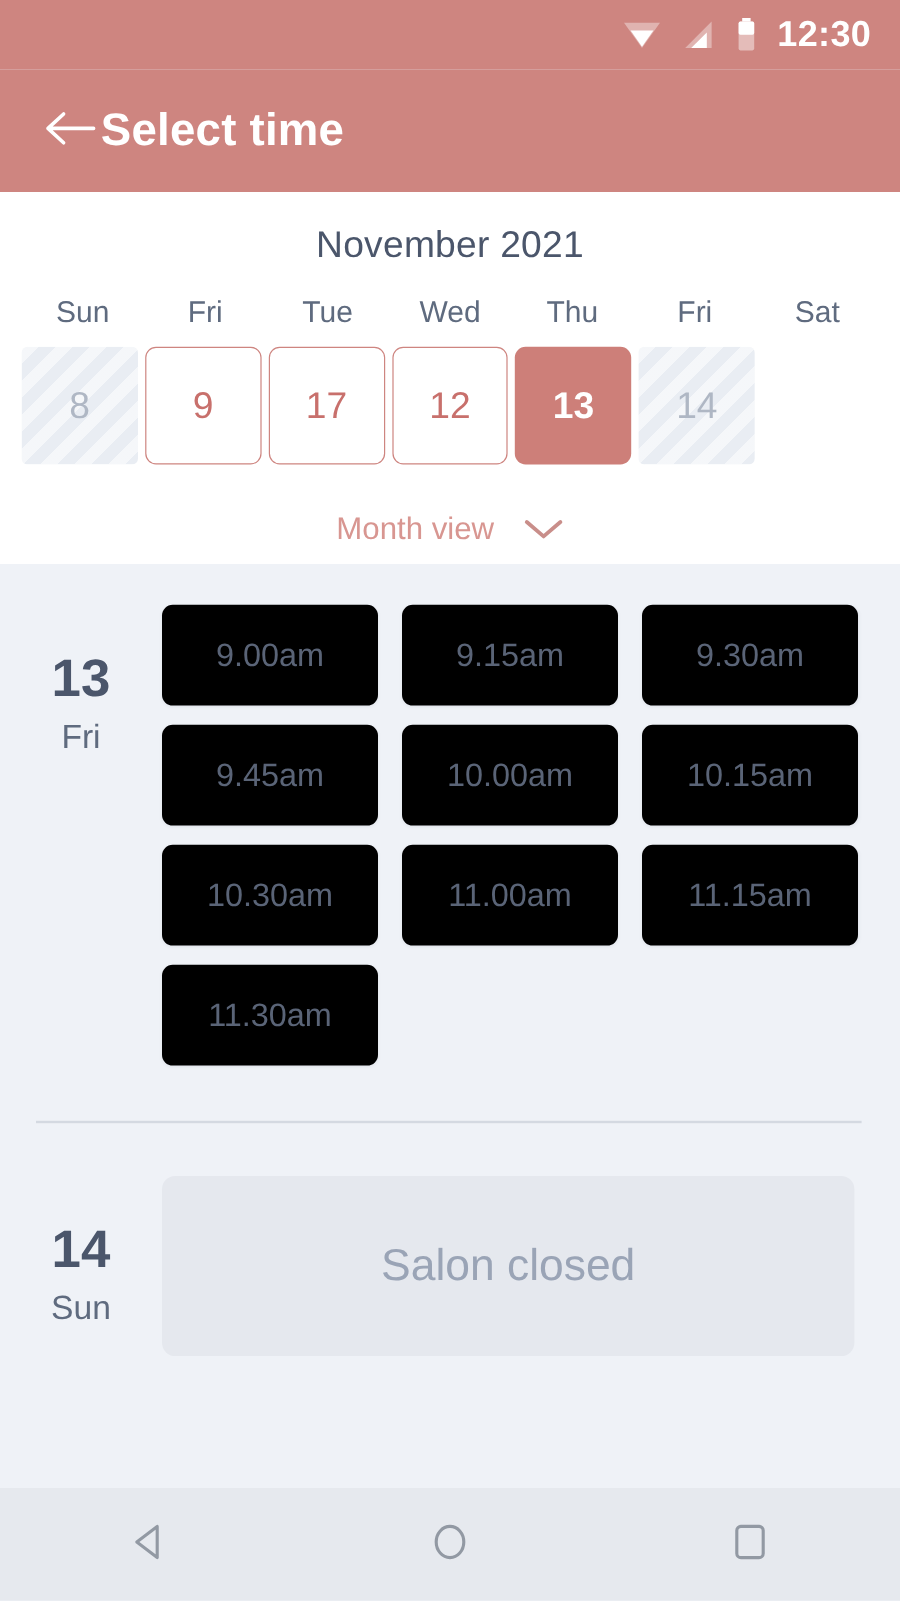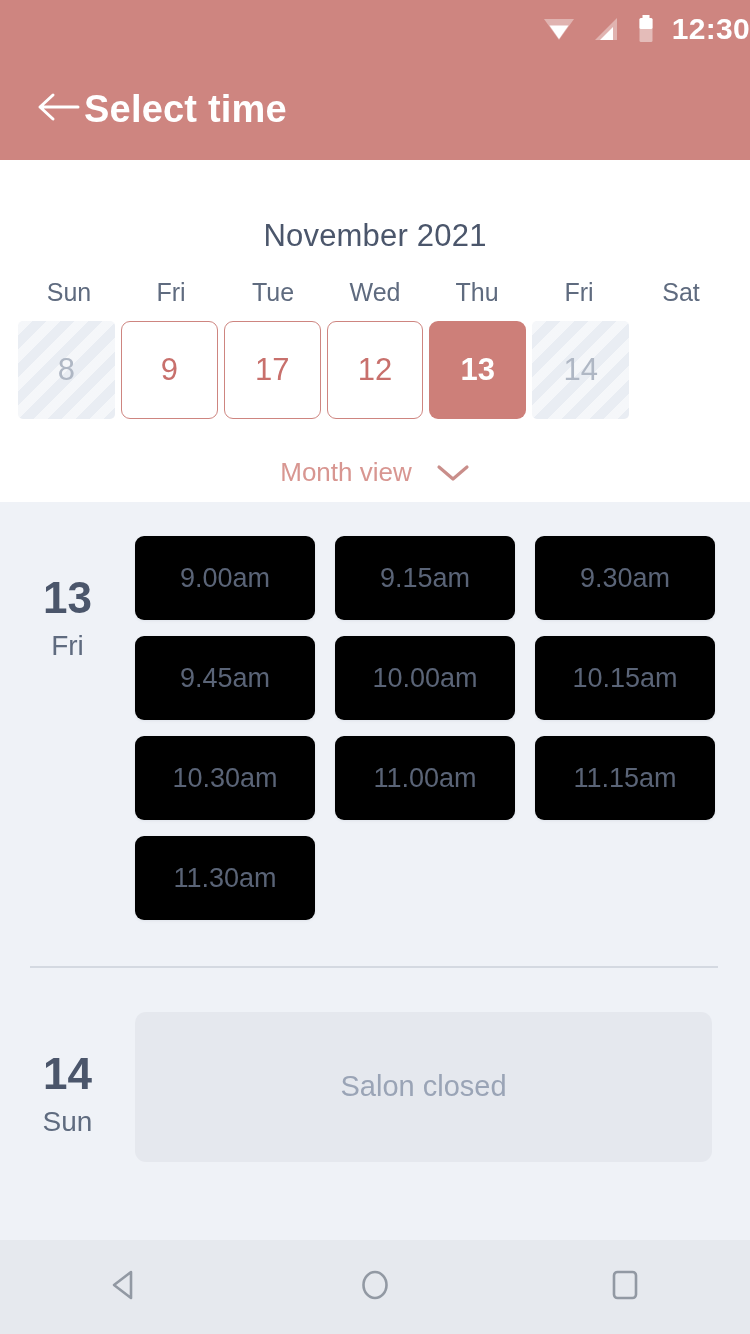--- a/index.html
+++ b/index.html
@@ -8,41 +8,40 @@
     font-family:"Liberation Sans", sans-serif;
     background:#EFF2F7;
     overflow:hidden;
   }
   .phone { position:relative; width:750px; height:1334px; display:flex; flex-direction:column; }
 
   
   .statusbar {
     height:58px; background:#CE8580;
     display:flex; align-items:center; justify-content:flex-end;
-    gap:17px;
+    padding-right:24px; gap:17px;
   }
   .sb-icon { display:flex; align-items:center; }
   .sb-time { color:#FFFFFF; font-size:30px; font-weight:bold; letter-spacing:0.3px; }
 
   
   .appbar {
     height:102px; background:#CE8580;
     display:flex; align-items:center; padding-left:32px; 
   }
   .back-btn { width:52px; height:52px; display:flex; align-items:center; justify-content:center; }
   .appbar-title {
     color:#FFFFFF; font-size:38px; font-weight:bold; letter-spacing:0.2px;
   }
 
   
   .cal-card { background:#FFFFFF; padding-top:26px; padding-bottom:14px; }
   .cal-month {
     text-align:center; color:#4B566B; font-size:31px; letter-spacing:0.2px;
     padding-bottom:24px;
-    margin-top:32px;
   }
   .cal-weekdays, .cal-dates {
     display:grid; grid-template-columns:repeat(7, 1fr);
     padding:0 18px;
   }
   .cal-weekdays { margin-bottom:14px; }
   .wd { text-align:center; color:#5F6B7F; font-size:25px; }
 
   .cal-dates { column-gap:6px; }
   .date-cell {
@@ -95,21 +94,21 @@
   .divider {
     height:1.5px; background:#D4D9E1;
     margin:46px 32px 0 30px;
   }
 
   .closed-block { display:flex; padding-top:44px; }
   .closed-panel {
     flex:1; margin-right:38px; height:150px;
     background:#E5E8EE; border-radius:11px;
     display:flex; align-items:center; justify-content:center;
-    color:#9AA4B6; font-size:29px;
+    color:#9AA4B6; font-size:37px;
   }
 
   
   .navbar {
     height:94px; background:#E6E9EE;
     display:flex; align-items:center; justify-content:space-around;
     flex:0 0 94px;
   }
   .nav-btn { width:90px; height:94px; display:flex; align-items:center; justify-content:center; }
 </style>

